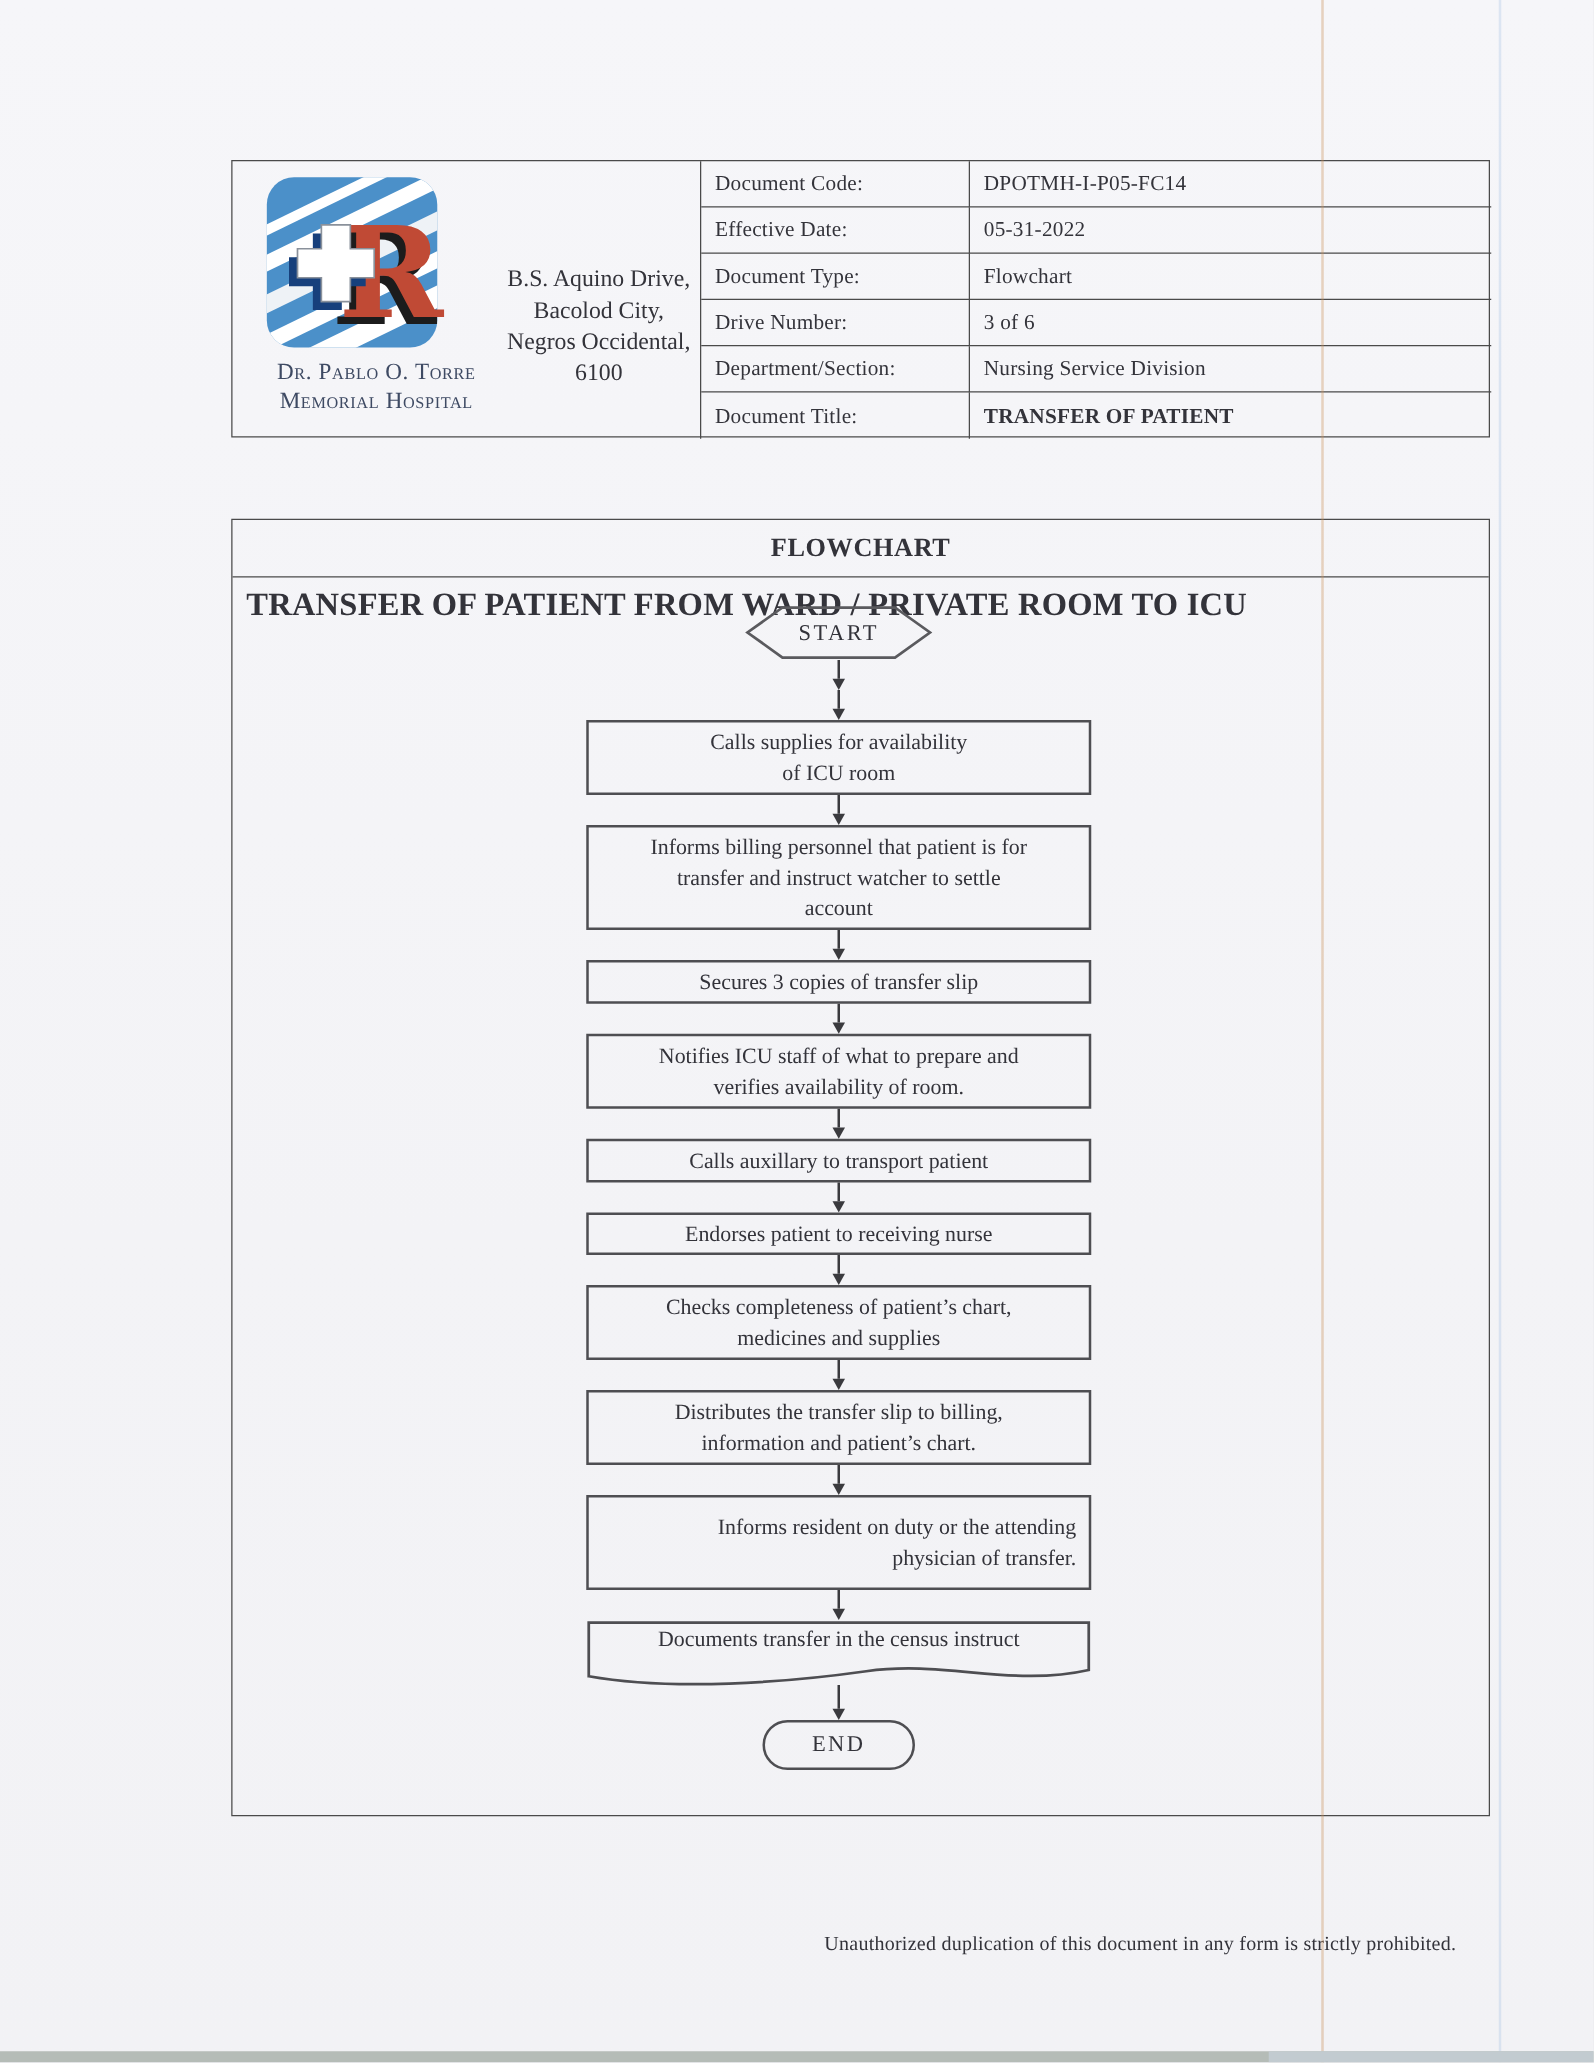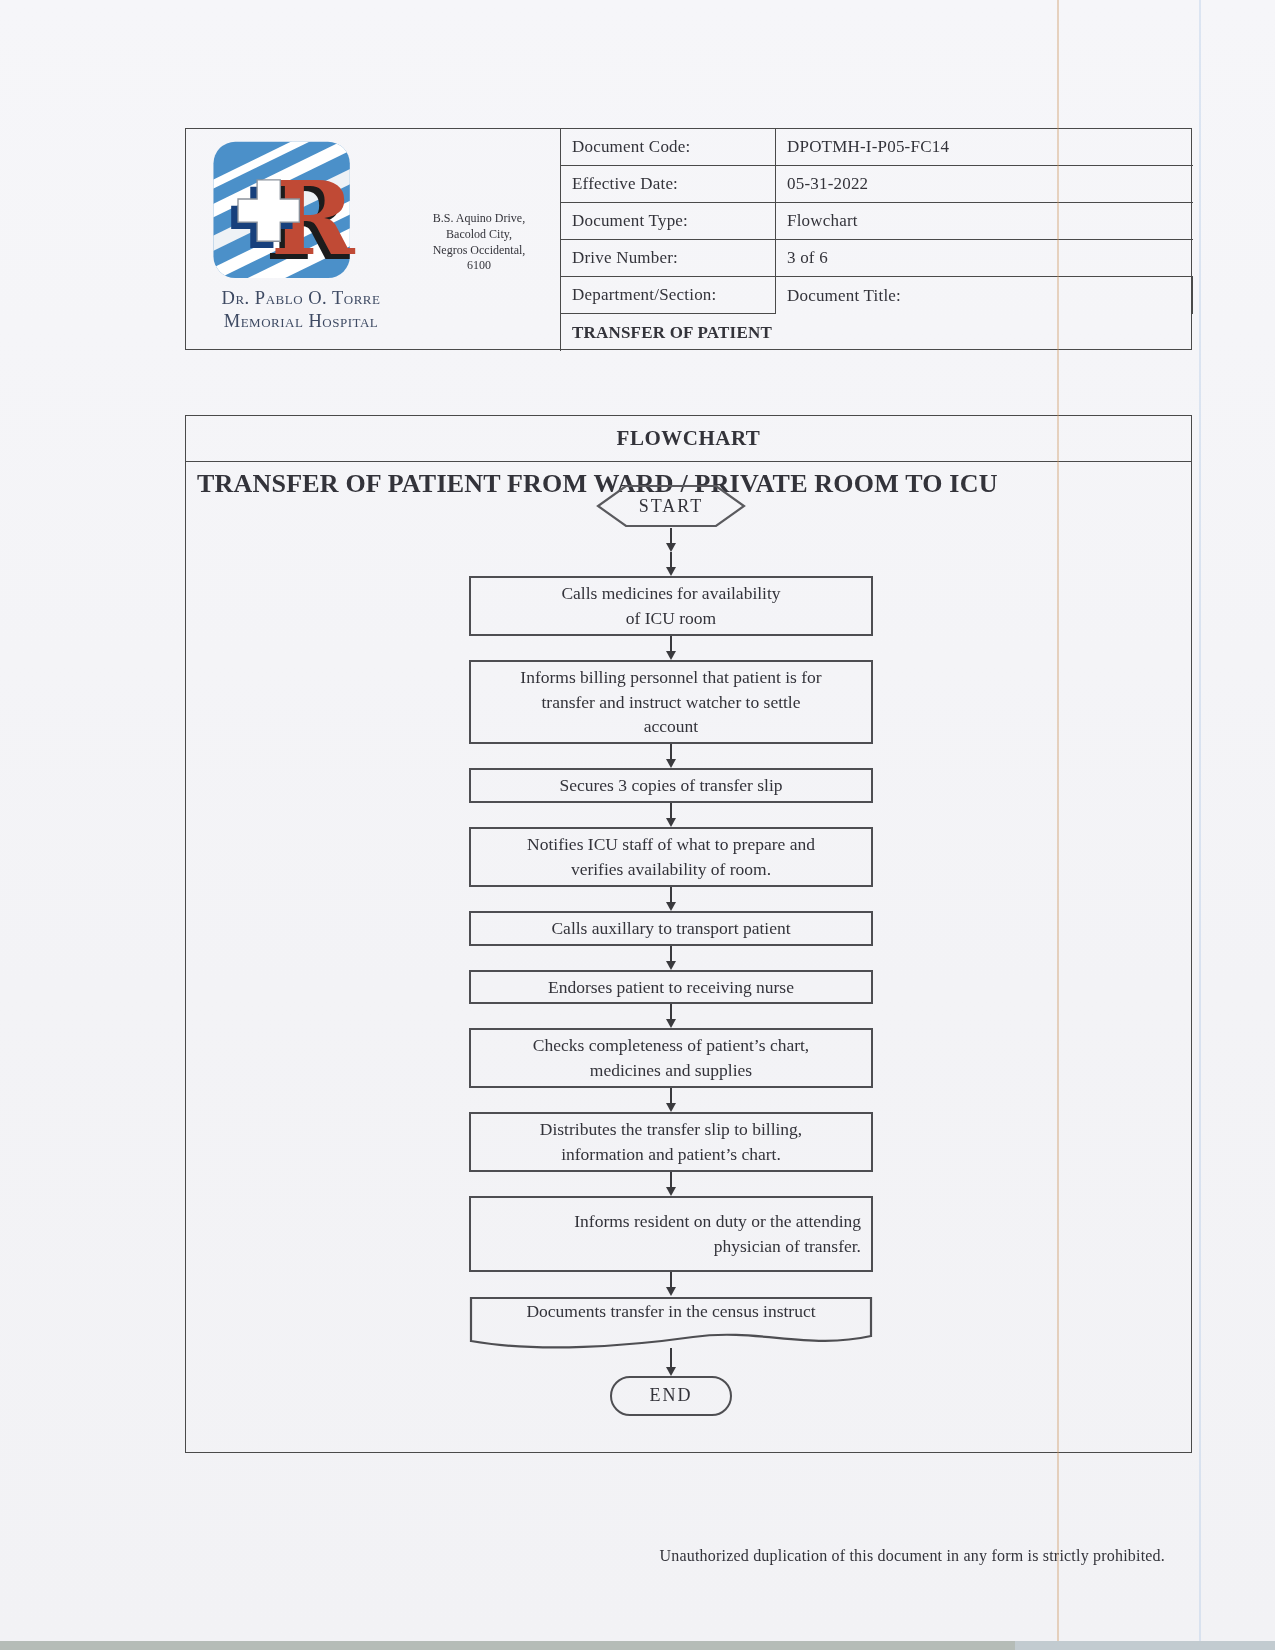--- a/index.html
+++ b/index.html
@@ -19,21 +19,21 @@
   .logo-cell{grid-row:1/7;grid-column:1;border-right:1.5px solid var(--line);position:relative;}
   .ht-label,.ht-value{border-bottom:1.2px solid var(--line);display:flex;align-items:center;
     font-size:17px;padding-left:11px;letter-spacing:.2px;white-space:nowrap;}
   .ht-label{border-right:1.2px solid var(--line);}
   .ht-value.bold{font-weight:bold;}
 
   .logo-svg{position:absolute;left:22px;top:10px;}
   .hosp-name{position:absolute;left:0px;top:158px;width:230px;text-align:center;
     font-variant:small-caps;color:var(--name);font-size:18.5px;line-height:1.25;letter-spacing:.5px;}
   .address{position:absolute;left:218px;top:82px;width:150px;text-align:center;
-    font-size:12px;line-height:1.32;}
+    font-size:19px;line-height:1.32;}
   .address span{display:block;}
 
   
   .fc-box{position:absolute;left:185px;top:415px;width:1007px;height:1038px;border:1.5px solid var(--line);}
   .fc-header{height:46px;border-bottom:1.5px solid var(--line);display:flex;align-items:center;
     justify-content:center;font-weight:bold;font-size:21px;letter-spacing:.5px;}
   .fc-title{padding:7px 0 0 11px;font-weight:bold;font-size:26px;letter-spacing:.2px;}
 
   .flow{position:absolute;left:283px;top:68px;width:404px;display:flex;flex-direction:column;align-items:center;}
   .hex{position:relative;width:150px;height:44px;}
@@ -102,20 +102,21 @@
 
     <div class="ht-label">Document Code:</div>
     <div class="ht-value">DPOTMH-I-P05-FC14</div>
     <div class="ht-label">Effective Date:</div>
     <div class="ht-value">05-31-2022</div>
     <div class="ht-label">Document Type:</div>
     <div class="ht-value">Flowchart</div>
     <div class="ht-label">Drive Number:</div>
     <div class="ht-value">3 of 6</div>
     <div class="ht-label">Department/Section:</div>
+    <div class="ht-value">Nursing Service Division</div>
     <div class="ht-label row6" style="border-bottom:none;">Document Title:</div>
     <div class="ht-value bold" style="border-bottom:none;">TRANSFER OF PATIENT</div>
   </div>
 
   <div class="fc-box">
     <div class="fc-header">FLOWCHART</div>
     <div class="fc-title">TRANSFER OF PATIENT FROM WARD / PRIVATE ROOM TO ICU</div>
 
     <div class="flow">
       <div class="hex">
@@ -126,21 +127,21 @@
       </div>
 
       <div class="arrow">
           <span class="shaft"></span>
           <span class="head"></span>
         </div>
       <div class="arrow">
           <span class="shaft"></span>
           <span class="head"></span>
         </div>
-      <div class="step">Calls medicines for availability
+      <div class="step">Calls supplies for availability
 of ICU room</div>
       <div class="arrow">
           <span class="shaft"></span>
           <span class="head"></span>
         </div>
       <div class="step">Informs billing personnel that patient is for
 transfer and instruct watcher to settle
 account</div>
       <div class="arrow">
           <span class="shaft"></span>

